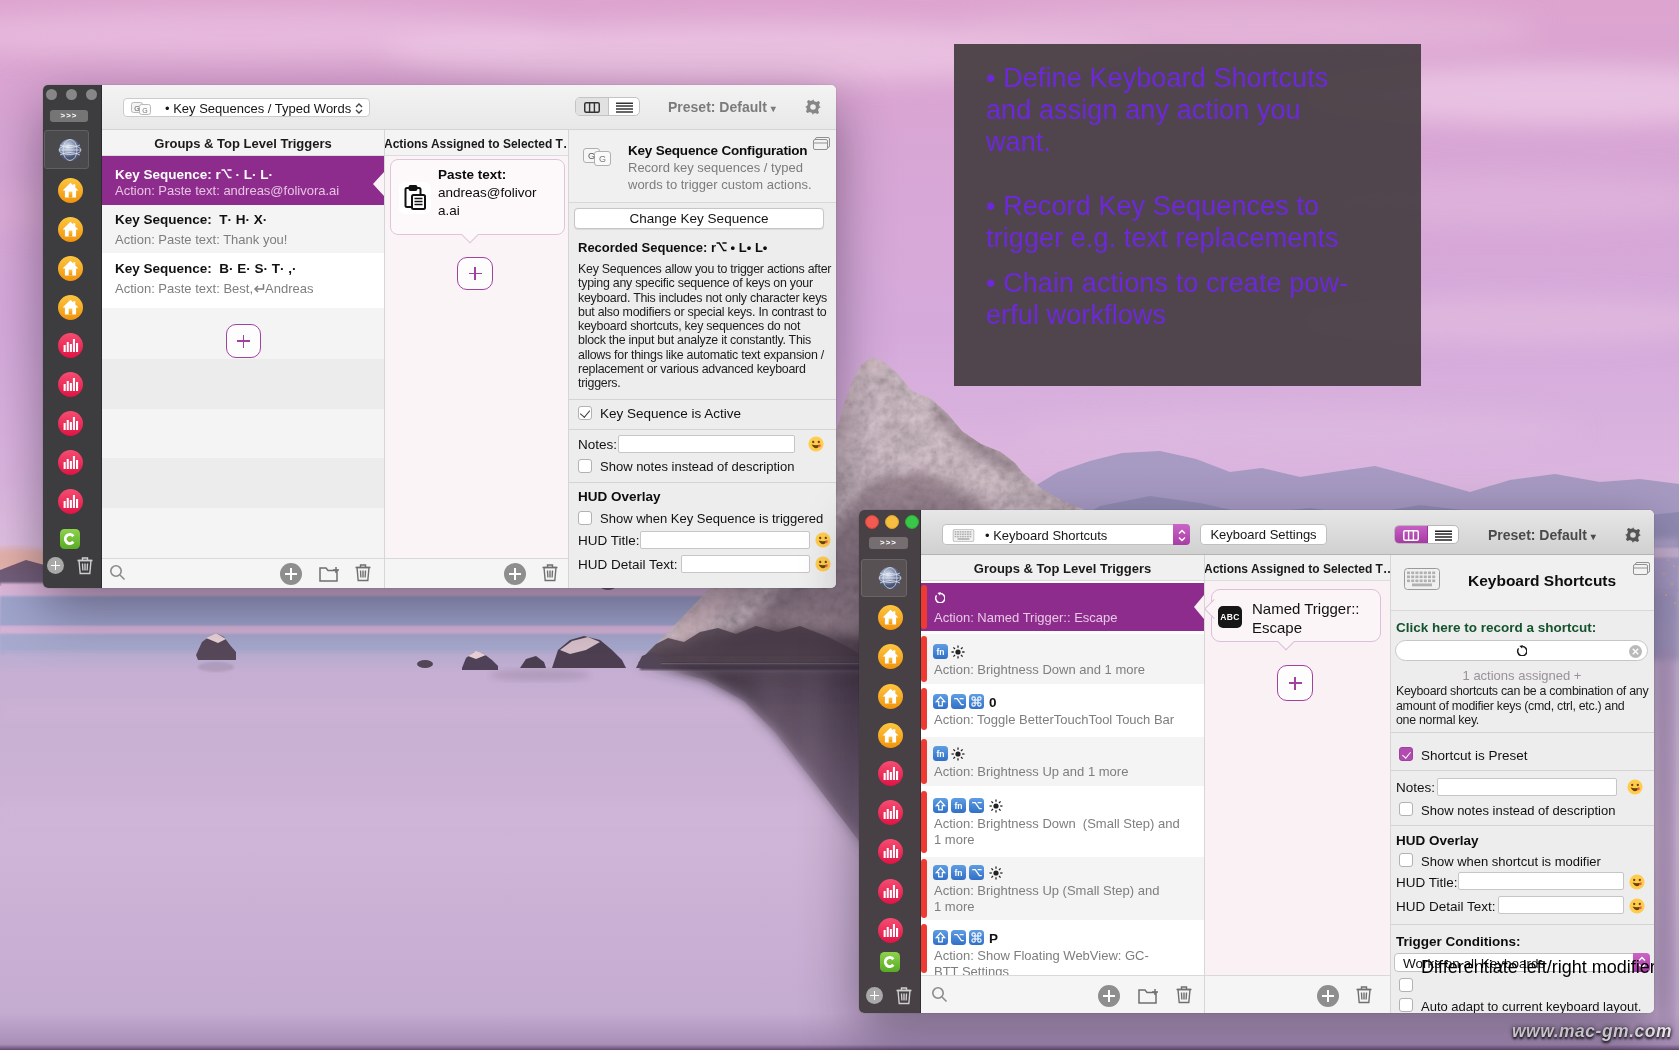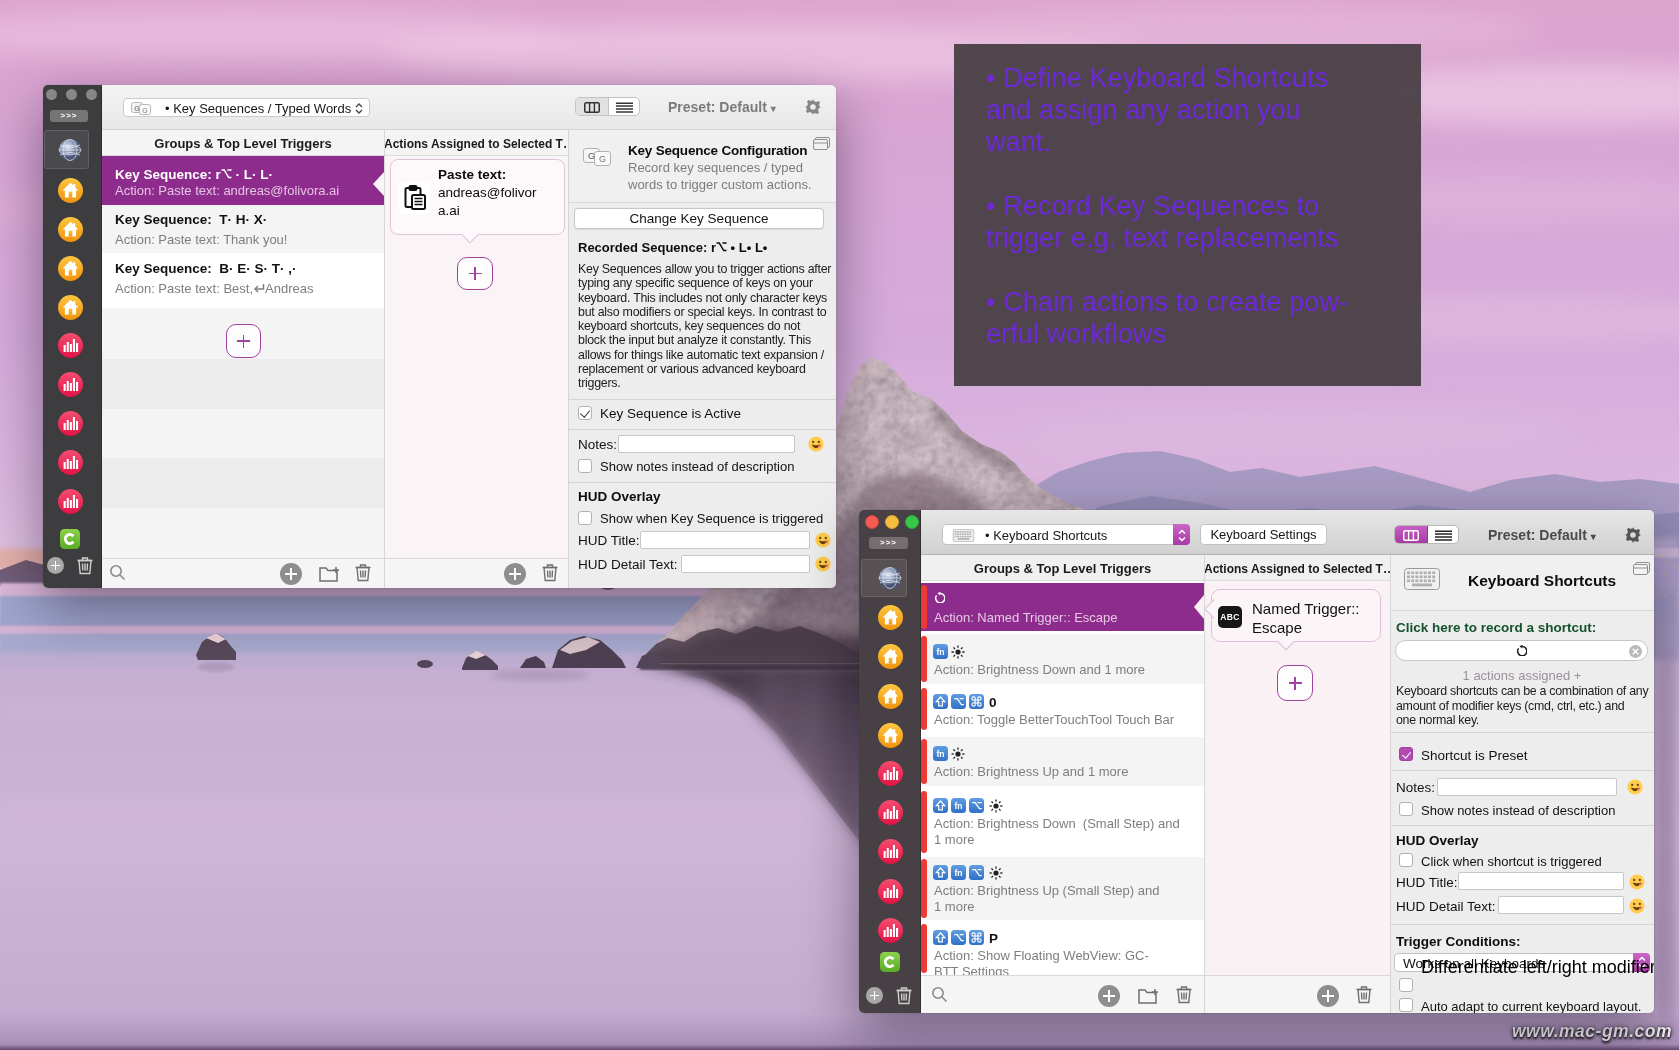--- a/index.html
+++ b/index.html
@@ -320,21 +320,21 @@
 <path d="M636,668 L642,656 652,652 660,658 662,668 Z" fill="#544659"></path>
 <ellipse cx="540" cy="675" rx="50" ry="6" fill="#5e4e64" opacity="0.18" filter="url(#b3)"></ellipse>
 <ellipse cx="608" cy="587" rx="7" ry="3" fill="#6a5a74"></ellipse>
 </g>
 </svg>
 
 <div class="a" style="left:954px;top:44px;width:467px;height:342px;background:rgba(72,63,68,0.94)"></div>
 <div class="a" style="left:986px;top:62px;width:420px;font-size:27px;line-height:32px;color:#6d28d9;letter-spacing:0.1px">
 <div>• Define Keyboard Shortcuts<br>and assign any action you<br>want.</div>
 <div style="margin-top:32px">• Record Key Sequences to<br>trigger e.g. text replacements</div>
-<div style="margin-top:32px">• Chain actions to create pow-<br>erful workflows</div>
+<div style="margin-top:13px">• Chain actions to create pow-<br>erful workflows</div>
 </div>
 
 <div class="tx" style="left:1512px;top:1021px;font-size:17.5px;font-weight:bold;font-style:italic;color:#fbf6fb;text-shadow:0 1.5px 2.5px rgba(10,10,10,.95),0 0 5px rgba(30,30,30,.8),0 0 1px rgba(0,0,0,.9);letter-spacing:0.5px">www.mac-gm.com</div>
 
 <div class="win" id="w1" style="left:43px;top:85px;width:793px;height:503px;background:#ececec">
 
  <div class="a" style="left:59px;top:0;width:734px;height:45px;background:linear-gradient(#f3f3f3,#e8e8e8);border-bottom:1px solid #d4d4d4;box-sizing:border-box"></div>
  <div class="a" style="left:80px;top:13px;width:247px;height:19px;background:#fff;border:1px solid #cbcbcb;border-radius:4px;box-sizing:border-box">
    <svg class="a" style="left:7px;top:3px" width="26" height="13" viewBox="0 0 26 13">
         <rect x="0.5" y="0.5" width="11" height="10" rx="2" fill="#f4f4f4" stroke="#b8b8b8"></rect>
@@ -751,21 +751,21 @@
  <div class="tx" style="left:537px;top:270px;font-size:13.5px;color:#111">Notes:</div>
  <div class="inp" style="left:578px;top:268px;width:180px;height:18px"></div>
  <svg class="a" style="left:768px;top:269px" width="16" height="16" viewBox="0 0 16 16">
       <use href="#emoji"></use>
     </svg>
  <div class="cb" style="left:540px;top:292px"></div>
  <div class="tx" style="left:562px;top:292.5px;font-size:13px;color:#111">Show notes instead of description</div>
  <div class="hr" style="left:531px;top:315px;width:264px"></div>
  <div class="tx" style="left:537px;top:323px;font-size:13.5px;font-weight:bold;color:#0d0d0d">HUD Overlay</div>
  <div class="cb" style="left:540px;top:343px"></div>
- <div class="tx" style="left:562px;top:343.5px;font-size:13px;color:#111">Click when shortcut is triggered</div>
+ <div class="tx" style="left:562px;top:343.5px;font-size:13px;color:#111">Show when shortcut is modifier</div>
  <div class="tx" style="left:537px;top:365px;font-size:13.5px;color:#111">HUD Title:</div>
  <div class="inp" style="left:599px;top:362px;width:166px;height:18px"></div>
  <svg class="a" style="left:770px;top:364px" width="16" height="16" viewBox="0 0 16 16">
       <use href="#emoji"></use>
     </svg>
  <div class="tx" style="left:537px;top:389px;font-size:13.5px;color:#111">HUD Detail Text:</div>
  <div class="inp" style="left:639px;top:386px;width:126px;height:18px"></div>
  <svg class="a" style="left:770px;top:388px" width="16" height="16" viewBox="0 0 16 16">
       <use href="#emoji"></use>
     </svg>

